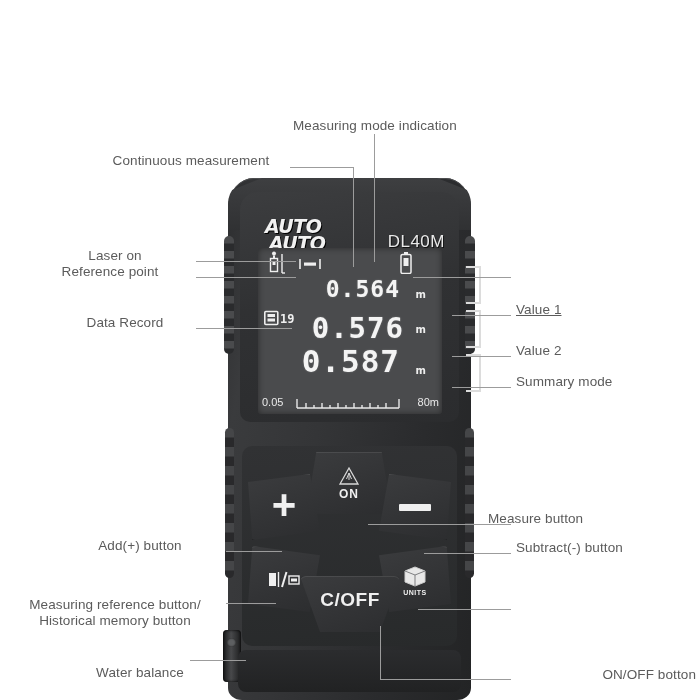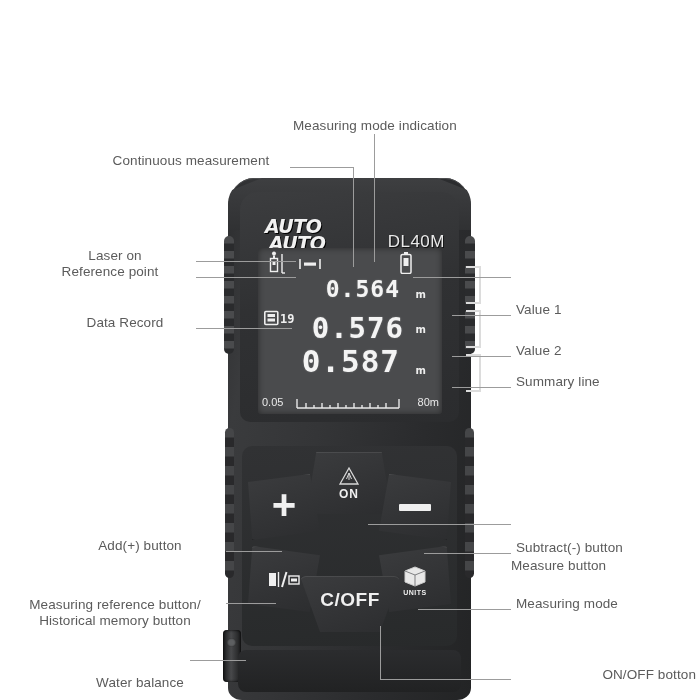--- a/index.html
+++ b/index.html
@@ -349,45 +349,44 @@
   <div class="ln h" style="left:196px;top:261px;width:100px;"></div>
 
   <div class="lbl r" style="left:30px;top:264px;width:160px;">Reference point</div>
   <div class="ln h" style="left:196px;top:277px;width:100px;"></div>
 
   <div class="lbl r" style="left:60px;top:315px;width:130px;">Data Record</div>
   <div class="ln h" style="left:196px;top:328px;width:96px;"></div>
 
   <div class="ln h" style="left:413px;top:277px;width:98px;"></div>
 
-  <div class="lbl l" style="left:516px;top:302px;width:160px;">Value 1</div>
+  <div class="lbl l" style="left:516px;top:302px;width:160px;text-decoration:underline;">Value 1</div>
   <div class="ln h" style="left:452px;top:315px;width:59px;"></div>
 
   <div class="lbl l" style="left:516px;top:343px;width:160px;">Value 2</div>
   <div class="ln h" style="left:452px;top:356px;width:59px;"></div>
 
-  <div class="lbl l" style="left:516px;top:374px;width:180px;">Summary line</div>
+  <div class="lbl l" style="left:516px;top:374px;width:180px;">Summary mode</div>
   <div class="ln h" style="left:452px;top:387px;width:59px;"></div>
 
   <div class="lbl r" style="left:60px;top:538px;width:160px;">Add(+) button</div>
   <div class="ln h" style="left:226px;top:551px;width:56px;"></div>
 
-  <div class="lbl l" style="left:511px;top:511px;width:180px;margin-top:47px;">Measure button</div>
+  <div class="lbl l" style="left:488px;top:511px;width:180px;">Measure button</div>
   <div class="ln h" style="left:368px;top:524px;width:143px;"></div>
 
   <div class="lbl l" style="left:516px;top:540px;width:190px;">Subtract(-) button</div>
   <div class="ln h" style="left:424px;top:553px;width:87px;"></div>
 
   <div class="lbl r" style="left:10px;top:613px;width:210px;"><span>Historical memory button</span></div>
   <div class="lbl r" style="left:10px;top:597px;width:210px;"><span>Measuring reference button/</span></div>
   <div class="ln h" style="left:226px;top:603px;width:50px;"></div>
 
-  <div class="lbl l" style="left:516px;top:596px;width:180px;">Measuring mode</div>
   <div class="ln h" style="left:418px;top:609px;width:93px;"></div>
 
-  <div class="lbl r" style="left:60px;top:665px;width:160px;margin-top:10px;">Water balance</div>
+  <div class="lbl r" style="left:60px;top:665px;width:160px;">Water balance</div>
   <div class="ln h" style="left:190px;top:660px;width:56px;"></div>
 
   <div class="lbl l" style="left:516px;top:667px;width:180px;text-align:right;">ON/OFF botton</div>
   <div class="ln v" style="left:380px;top:626px;height:54px;"></div>
   <div class="ln h" style="left:380px;top:679px;width:131px;"></div>
 
 </div>
 
 </body></html>

